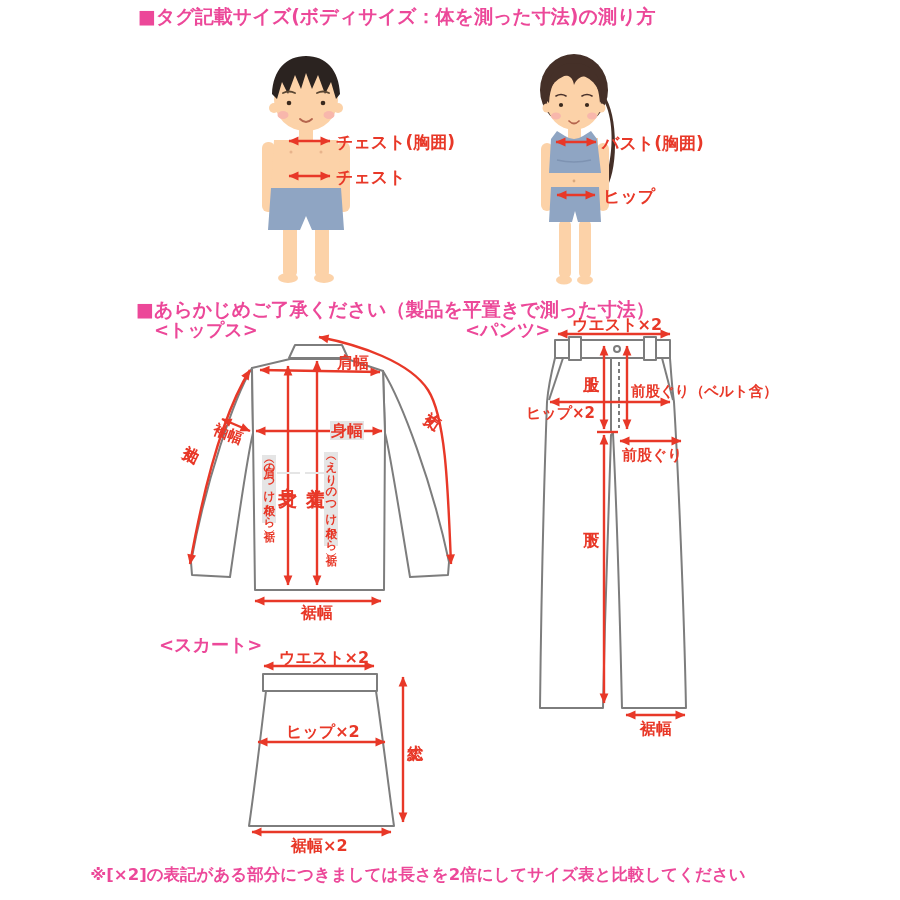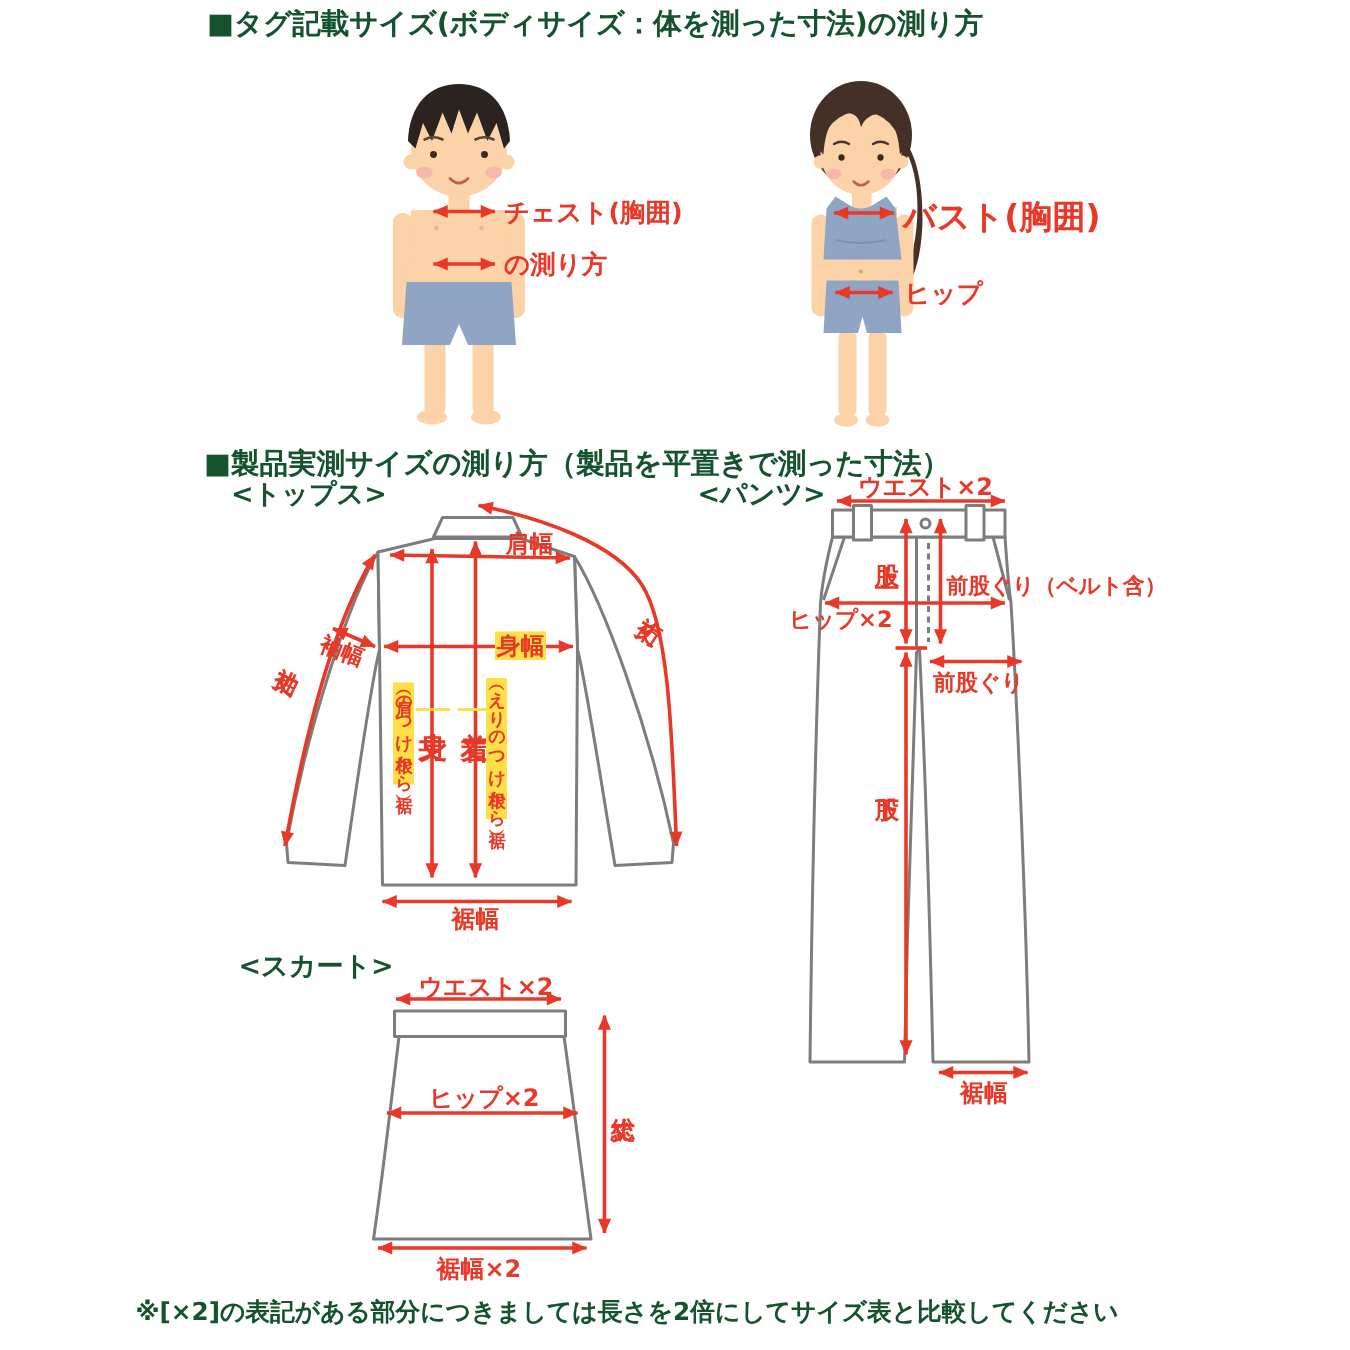--- a/index.html
+++ b/index.html
@@ -1,24 +1,24 @@
 <!DOCTYPE html>
 <html><head>
 <meta charset="utf-8">
 <style>
   html,body{margin:0;padding:0;background:#fff;}
   #canvas{
     position:relative;width:900px;height:900px;background:#fff;overflow:hidden;
     font-family:"DejaVu Sans","Liberation Sans",sans-serif;
   }
   #art{position:absolute;left:0;top:0;width:900px;height:900px;}
-  .blk{position:absolute;font-weight:bold;color:#14532d;white-space:nowrap;line-height:1.1;}
+  .blk{position:absolute;font-weight:bold;color:#ec4899;white-space:nowrap;line-height:1.1;}
   .lbl{position:absolute;font-weight:bold;color:#e83828;white-space:nowrap;line-height:1.08;}
   .v{writing-mode:vertical-rl;text-orientation:mixed;}
-  .bgw{background:#fde047;padding:1px 1px;}
+  .bgw{background:#e5e5e5;padding:1px 1px;}
   .ctr{left:0;width:836px;text-align:center;}
 </style>
 </head>
 <body>
 
 <div id="canvas">
 
   <svg id="art" viewBox="0 0 900 900">
     <defs>
       <marker id="ah" viewBox="0 0 10 10" refX="9.5" refY="5" markerWidth="11" markerHeight="10" markerUnits="userSpaceOnUse" orient="auto-start-reverse">
@@ -151,29 +151,29 @@
       <g stroke="#e83828" stroke-width="2.4" fill="none" marker-start="url(#ah)" marker-end="url(#ah)">
         <line x1="264" y1="666" x2="374" y2="666"></line>
         <line x1="258" y1="742" x2="385" y2="742"></line>
         <line x1="403" y1="677" x2="403" y2="822"></line>
         <line x1="252" y1="832" x2="391" y2="832"></line>
       </g>
     </g>
   </svg>
 
   <div class="blk" style="left:138px;top:6px;font-size:19px;">■タグ記載サイズ(ボディサイズ：体を測った寸法)の測り方</div>
-  <div class="blk" style="left:136px;top:299px;font-size:19px;">■製品実測サイズの測り方（製品を平置きで測った寸法）</div>
+  <div class="blk" style="left:136px;top:299px;font-size:19px;">■あらかじめご了承ください（製品を平置きで測った寸法）</div>
   <div class="blk" style="left:154px;top:320px;font-size:18px;">&lt;トップス&gt;</div>
   <div class="blk" style="left:465px;top:320px;font-size:18px;">&lt;パンツ&gt;</div>
   <div class="blk" style="left:159px;top:635px;font-size:18px;">&lt;スカート&gt;</div>
   <div class="blk ctr" style="top:866px;font-size:16.5px;">※[×2]の表記がある部分につきましては長さを2倍にしてサイズ表と比較してください</div>
 
   <div class="lbl" style="left:336px;top:133px;font-size:17px;">チェスト(胸囲)</div>
-  <div class="lbl" style="left:336px;top:168px;font-size:17px;">の測り方</div>
-  <div class="lbl" style="left:602px;top:134px;font-size:22px;">バスト(胸囲)</div>
+  <div class="lbl" style="left:336px;top:168px;font-size:17px;">チェスト</div>
+  <div class="lbl" style="left:602px;top:134px;font-size:17px;">バスト(胸囲)</div>
   <div class="lbl" style="left:603px;top:187px;font-size:17px;">ヒップ</div>
 
   <div class="lbl" style="left:337px;top:354px;font-size:16px;">肩幅</div>
   <div class="lbl v" style="left:436px;top:404px;font-size:16px;transform:rotate(33deg);">裄丈</div>
   <div class="lbl v" style="left:192px;top:436px;font-size:16px;transform:rotate(26deg);">袖丈</div>
   <div class="lbl" style="left:213px;top:426px;font-size:15px;transform:rotate(21deg);">袖幅</div>
   <div class="lbl bgw" style="left:330px;top:421px;font-size:16px;">身幅</div>
   <div class="lbl v bgw" style="left:277px;top:472px;font-size:19px;">身丈</div>
   <div class="lbl v bgw" style="left:262px;top:455px;font-size:11.5px;">（肩のつけ根から裾）</div>
   <div class="lbl v bgw" style="left:305px;top:472px;font-size:19px;">着丈</div>

